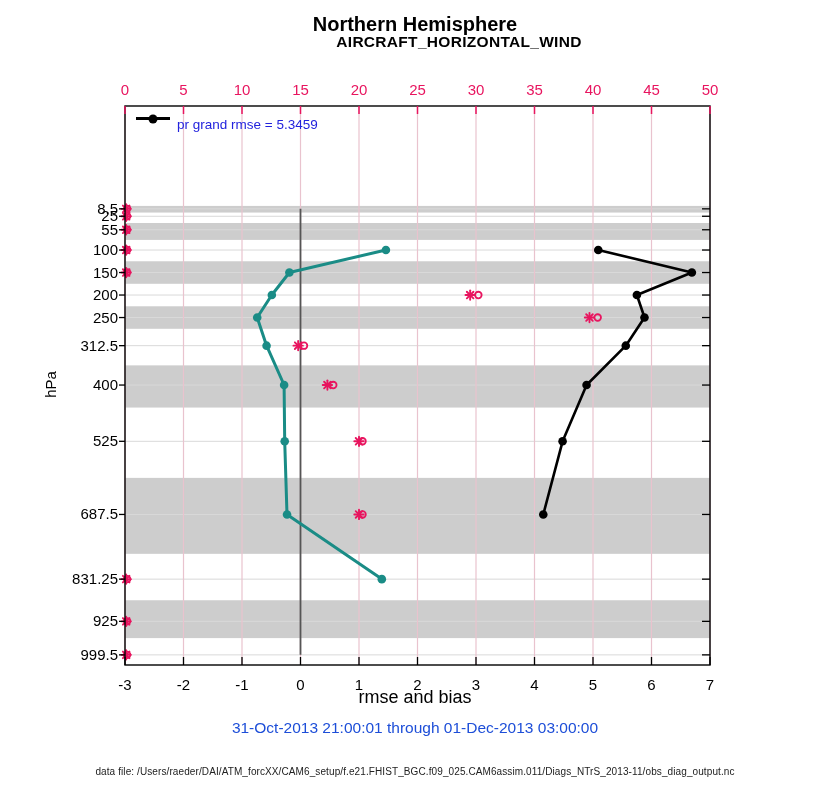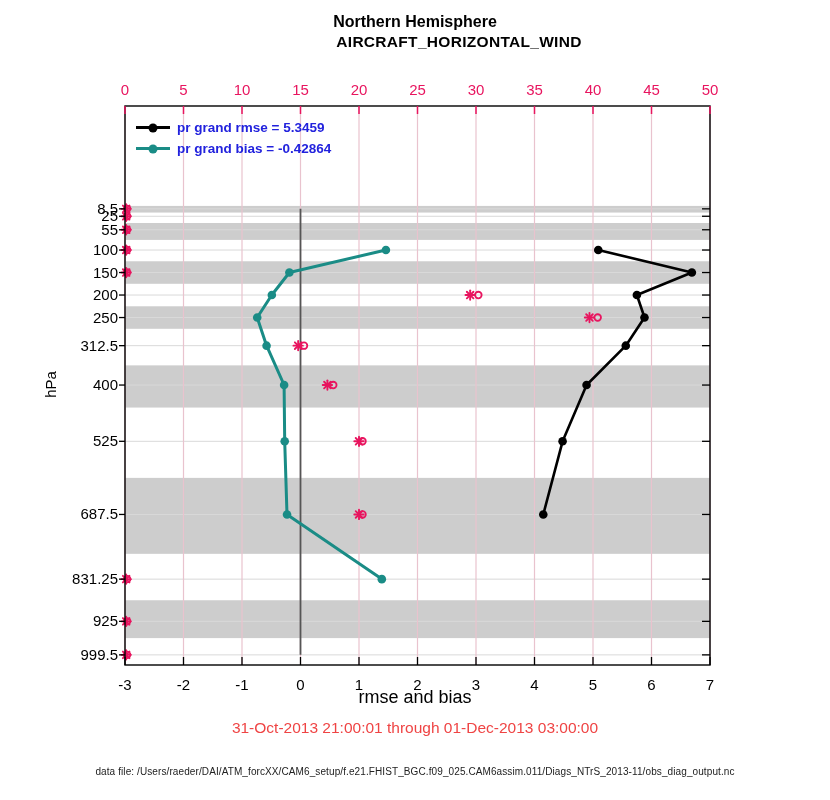--- a/index.html
+++ b/index.html
@@ -1,34 +1,34 @@
 <!DOCTYPE html>
 <html><head>
 <meta charset="utf-8">
 <style>
   html,body{margin:0;padding:0;background:#ffffff;}
   #page{position:relative;width:830px;height:800px;background:#ffffff;overflow:hidden;
         font-family:"Liberation Sans", sans-serif;}
   .abs{position:absolute;}
   .ctr{left:0;width:830px;text-align:center;}
-  #title1{top:13px;font-size:16px;font-weight:bold;color:#000;}
+  #title1{top:13px;font-size:20px;font-weight:bold;color:#000;}
   #title2{top:33px;font-size:15.5px;font-weight:bold;color:#000;letter-spacing:.3px;padding-left:44px;}
   #topaxis-label{top:59px;font-size:14.5px;color:#e8155f;}
   #legend{left:136px;top:117px;}
-  .legend-row{display:flex;align-items:center;height:21px;font-weight:bold;}
+  .legend-row{display:flex;height:21px;}
   .legend-line{display:inline-block;width:34px;height:3px;position:relative;margin-right:7px;}
   .legend-line .dot{position:absolute;left:50%;top:50%;transform:translate(-50%,-50%);
                     width:9px;height:9px;border-radius:50%;}
   .c-rmse{background:#000000;}
   .c-bias{background:#1a8c86;}
   .legend-text{color:#2222dd;font-size:13.5px;white-space:pre;}
   #ylab{left:30px;top:376px;width:40px;font-size:15px;color:#000;
         transform:rotate(-90deg);transform-origin:center center;text-align:center;}
   #xlab{top:687px;font-size:18px;color:#000;}
-  #timespan{top:719px;font-size:15.5px;color:#ef4444;}
+  #timespan{top:719px;font-size:15.5px;color:#1d4ed8;}
   #datafile{top:766px;font-size:10px;color:#222;letter-spacing:.1px;}
   svg{position:absolute;left:0;top:0;}
 </style>
 </head>
 <body>
 
 <div id="page">
 
   <svg id="chart" width="830" height="800">
       <g>
@@ -289,26 +289,20 @@
   <div id="title1" class="abs ctr">Northern Hemisphere</div>
   <div id="title2" class="abs ctr">AIRCRAFT_HORIZONTAL_WIND</div>
 
   <div id="legend" class="abs">
     <div class="legend-row">
       <span class="legend-line c-rmse">
           <span class="dot c-rmse"></span>
         </span>
       <span class="legend-text">pr grand rmse = 5.3459</span>
     </div>
-    <div class="legend-row">
-      <span class="legend-line c-bias">
-          <span class="dot c-bias"></span>
-        </span>
-      <span class="legend-text">pr grand bias = -0.42864</span>
-    </div>
   </div>
 
   <div id="ylab" class="abs">hPa</div>
   <div id="xlab" class="abs ctr">rmse and bias</div>
   <div id="timespan" class="abs ctr">31-Oct-2013 21:00:01 through 01-Dec-2013 03:00:00</div>
   <div id="datafile" class="abs ctr">data file: /Users/raeder/DAI/ATM_forcXX/CAM6_setup/f.e21.FHIST_BGC.f09_025.CAM6assim.011/Diags_NTrS_2013-11/obs_diag_output.nc</div>
 
 </div>
 
 </body></html>

